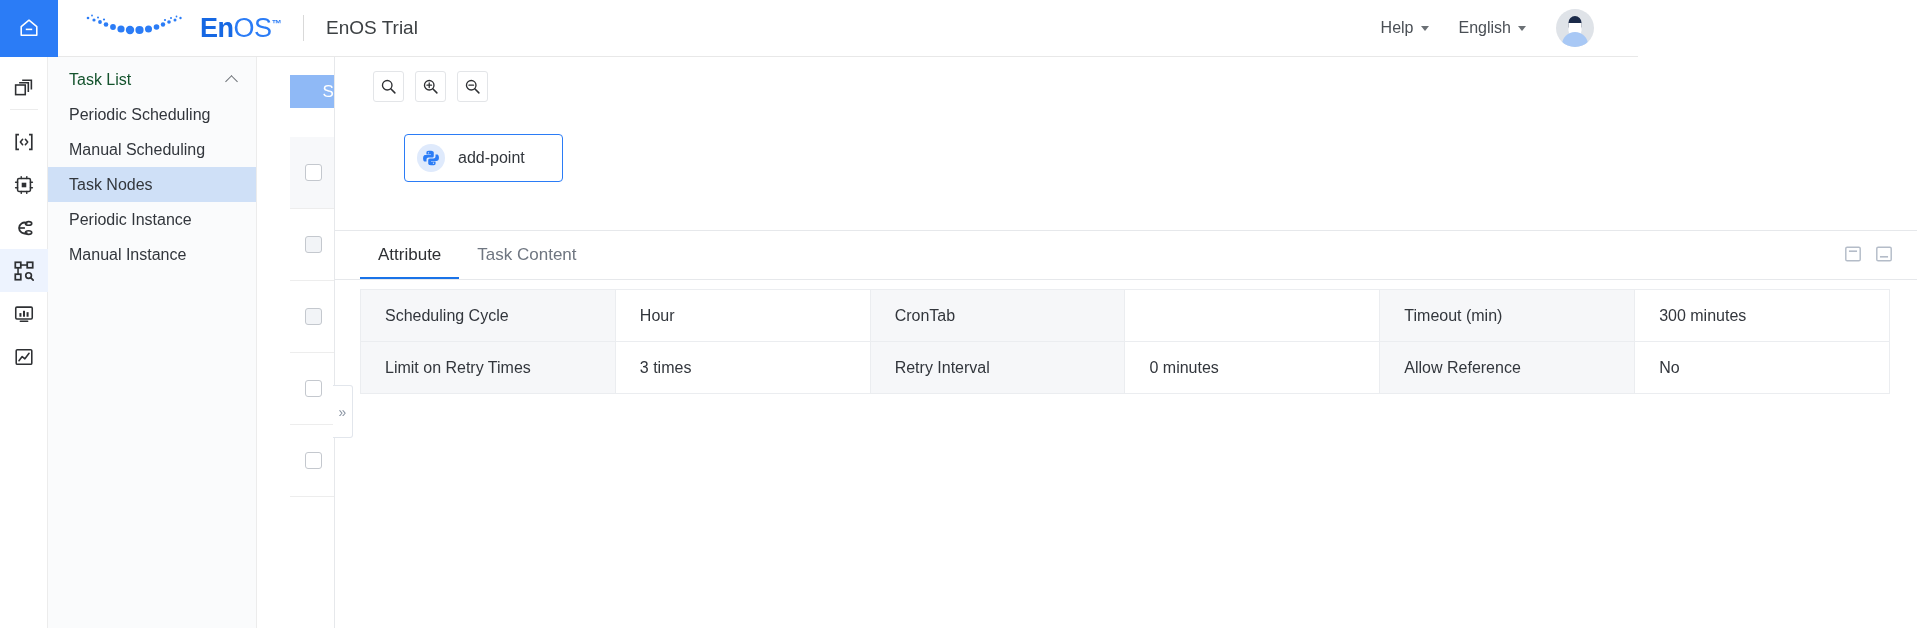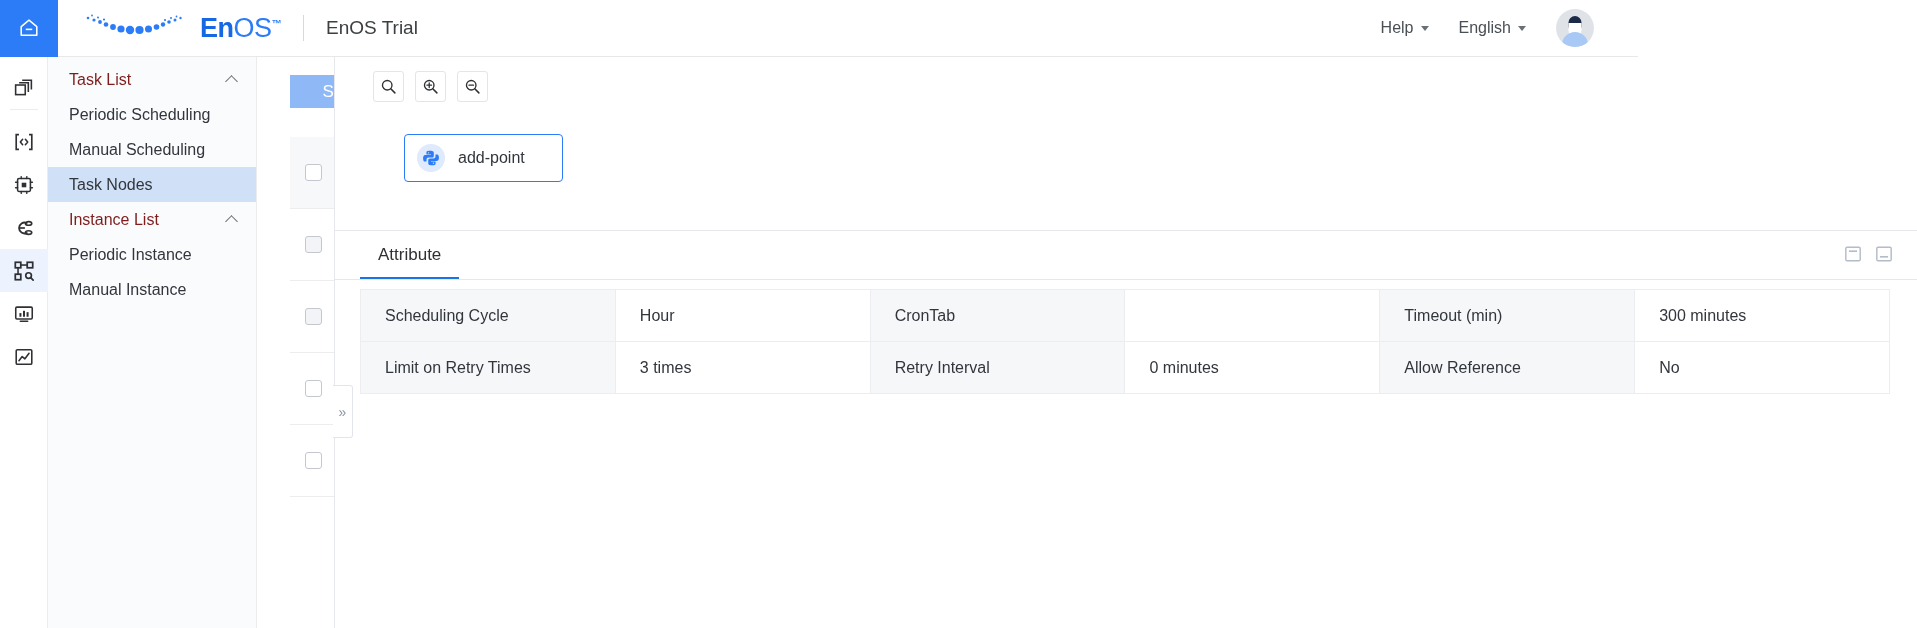--- a/index.html
+++ b/index.html
@@ -121,21 +121,21 @@
   .nav {
     position: absolute; top: 57px; left: 48px;
     width: 209px; height: 571px;
     background: #fafbfc;
     border-right: 1px solid #ececec;
     padding-top: 5px;
   }
   .nav-group {
     height: 35px; display: flex; align-items: center;
     padding: 0 20px 0 21px;
-    font-size: 16px; color: #7f1d1d;
+    font-size: 16px; color: #14532d;
     cursor: pointer;
     justify-content: space-between;
   }
   .chevron-up {
     width: 9px; height: 9px;
     border-left: 1.6px solid #6b7075;
     border-top: 1.6px solid #6b7075;
     transform: rotate(45deg);
     margin-top: 4px;
   }
@@ -445,24 +445,20 @@
     <div class="nav-item">
       <span>Periodic Scheduling</span>
     </div>
     <div class="nav-item">
       <span>Manual Scheduling</span>
     </div>
     <div class="nav-item active">
       <span>Task Nodes</span>
     </div>
 
-    <div class="nav-group">
-      <span>Instance List</span>
-      <span class="chevron-up"></span>
-    </div>
     <div class="nav-item">
       <span>Periodic Instance</span>
     </div>
     <div class="nav-item">
       <span>Manual Instance</span>
     </div>
   </div>
 
   <div class="bg-list">
     <div class="set-btn">
@@ -525,20 +521,23 @@
 
   <div class="expand-handle">
     <span>»</span>
   </div>
 
   <div class="detail">
 
     <div class="tabs-bar">
       <div class="tab active">
         <span>Attribute</span>
+      </div>
+      <div class="tab">
+        <span>Task Content</span>
       </div>
 
       <div class="panel-icons">
         <span class="pnl-icon">
           <svg width="18" height="18" viewBox="0 0 20 20">
             <rect x="2" y="2.5" width="16" height="15" rx="1.5" fill="none" stroke="#b4bcc8" stroke-width="1.6"></rect>
             <rect x="5.5" y="6" width="9" height="1.8" fill="#b4bcc8"></rect>
           </svg>
         </span>
         <span class="pnl-icon">

